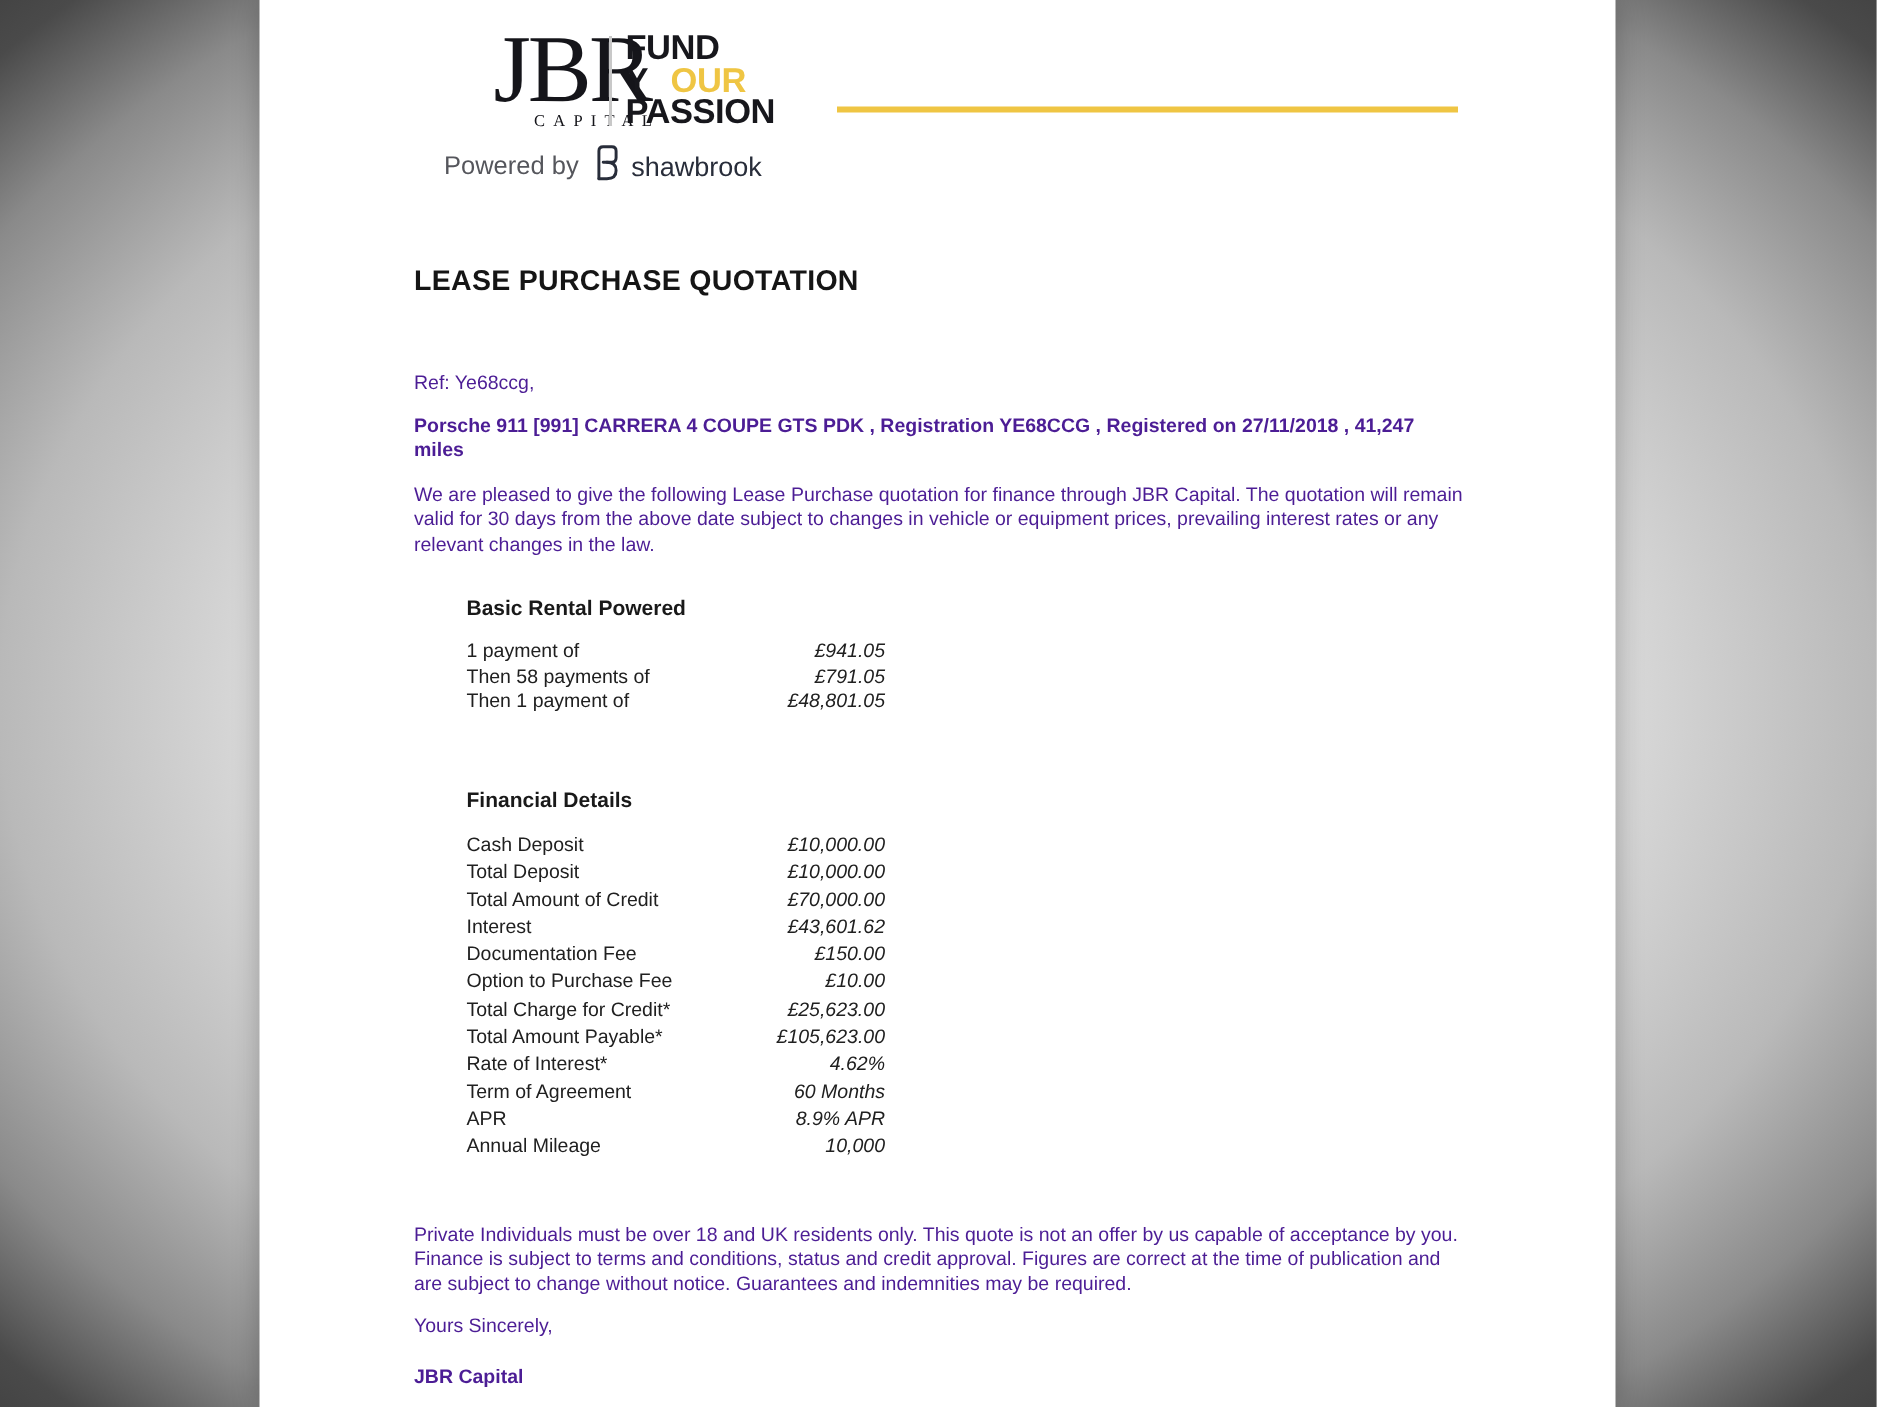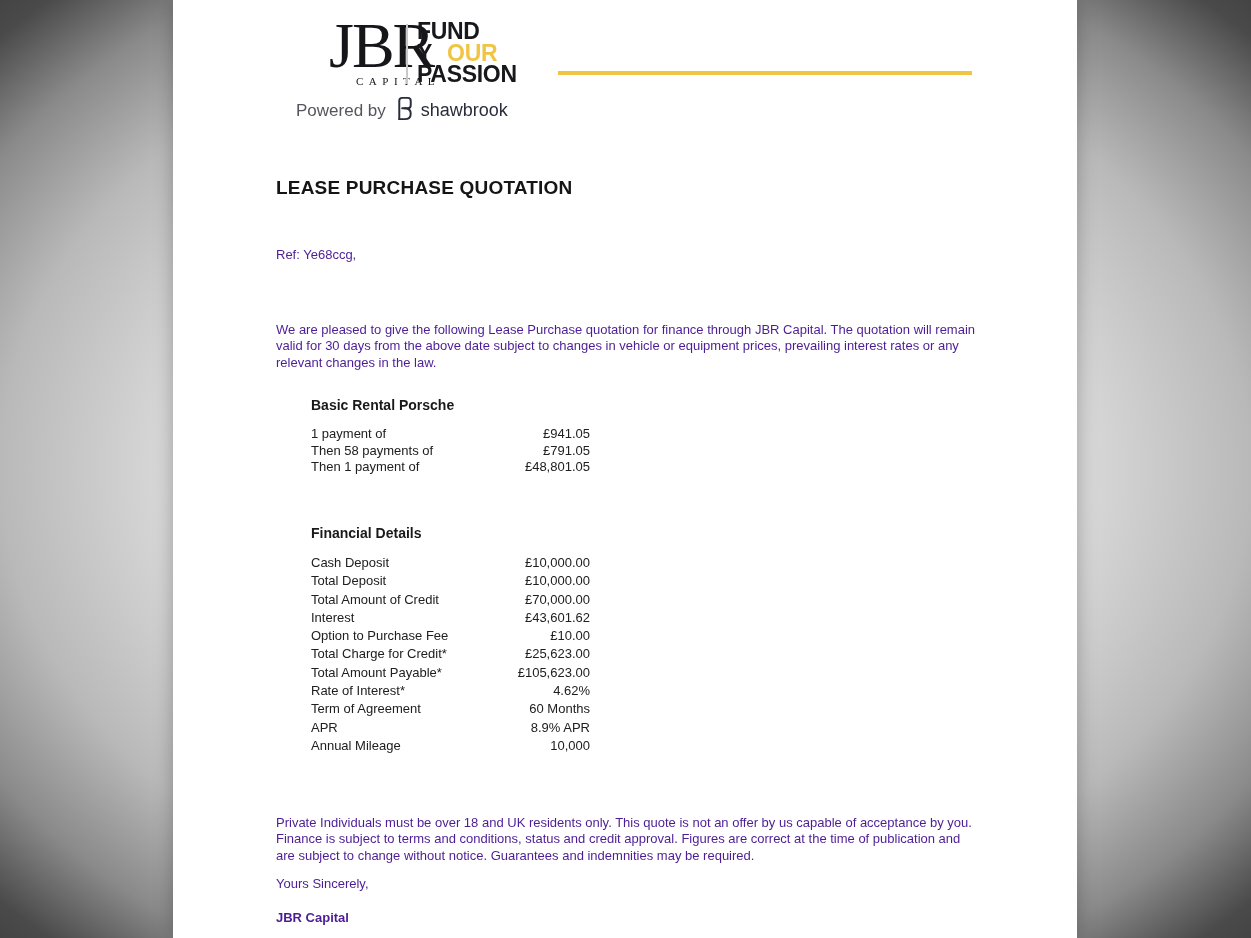--- a/index.html
+++ b/index.html
@@ -52,21 +52,21 @@
 
   .qtable { width:279px; }
   .t-basic { left:138px; top:426px; }
   .t-fin   { left:138px; top:554px; }
   .qrow { display:flex; align-items:flex-end; }
   .t-basic .qrow { line-height:16.6px; }
   .t-fin .qrow   { line-height:18.3px; }
   .t-basic .qlabel { width:128px; }
   .t-fin .qlabel   { width:182px; }
   .qlabel { font-size:13px; color:#202020; }
-  .qvalue { flex:1; text-align:right; font-size:13px; color:#202020; }
+  .qvalue { flex:1; text-align:right; font-size:13px; color:#202020;font-style:italic; }
 
   .disclaimer-para { left:103px; top:815px; width:702px; }
   .signoff-line { left:103px; top:876px; }
   .signature-line { left:103px; top:910px; }
 </style>
 </head>
 <body>
 
 <div class="page">
 
@@ -93,24 +93,25 @@
       <svg width="18" height="25" viewBox="0 0 22 30" fill="none">
         <path d="M4 28 L4 5.5 Q4 2 7.5 2 L14.5 2 Q18 2 18 5.5 L18 11 Q18 14.6 14.5 14.6 L7.5 14.6" stroke="#282d3a" stroke-width="2.4" stroke-linecap="round" fill="none"></path>
         <path d="M4 28 L10.5 28 Q18 28 18 21.3 Q18 14.6 10.5 14.6" stroke="#282d3a" stroke-width="2.4" stroke-linecap="round" fill="none"></path>
       </svg>
     </span>
     <span class="shawbrook-name">shawbrook</span>
   </div>
 
   <div class="abs body-text ref-line">Ref: Ye68ccg,</div>
 
+  <div class="abs body-text bold vehicle-line">Porsche 911 [991] CARRERA 4 COUPE GTS PDK , Registration YE68CCG , Registered on 27/11/2018 , 41,247 miles</div>
 
   <div class="abs body-text intro-para">We are pleased to give the following Lease Purchase quotation for finance through JBR Capital. The quotation will remain valid for 30 days from the above date subject to changes in vehicle or equipment prices, prevailing interest rates or any relevant changes in the law.</div>
 
-  <div class="abs section-heading h-basic">Basic Rental Porsche</div>
+  <div class="abs section-heading h-basic">Basic Rental Powered</div>
   <div class="abs qtable t-basic">
       <div class="qrow">
         <div class="qlabel">1 payment of</div>
         <div class="qvalue">£941.05</div>
       </div>
       <div class="qrow">
         <div class="qlabel">Then 58 payments of</div>
         <div class="qvalue">£791.05</div>
       </div>
       <div class="qrow">
@@ -129,20 +130,24 @@
         <div class="qlabel">Total Deposit</div>
         <div class="qvalue">£10,000.00</div>
       </div>
       <div class="qrow">
         <div class="qlabel">Total Amount of Credit</div>
         <div class="qvalue">£70,000.00</div>
       </div>
       <div class="qrow">
         <div class="qlabel">Interest</div>
         <div class="qvalue">£43,601.62</div>
+      </div>
+      <div class="qrow">
+        <div class="qlabel">Documentation Fee</div>
+        <div class="qvalue">£150.00</div>
       </div>
       <div class="qrow">
         <div class="qlabel">Option to Purchase Fee</div>
         <div class="qvalue">£10.00</div>
       </div>
       <div class="qrow">
         <div class="qlabel">Total Charge for Credit*</div>
         <div class="qvalue">£25,623.00</div>
       </div>
       <div class="qrow">

